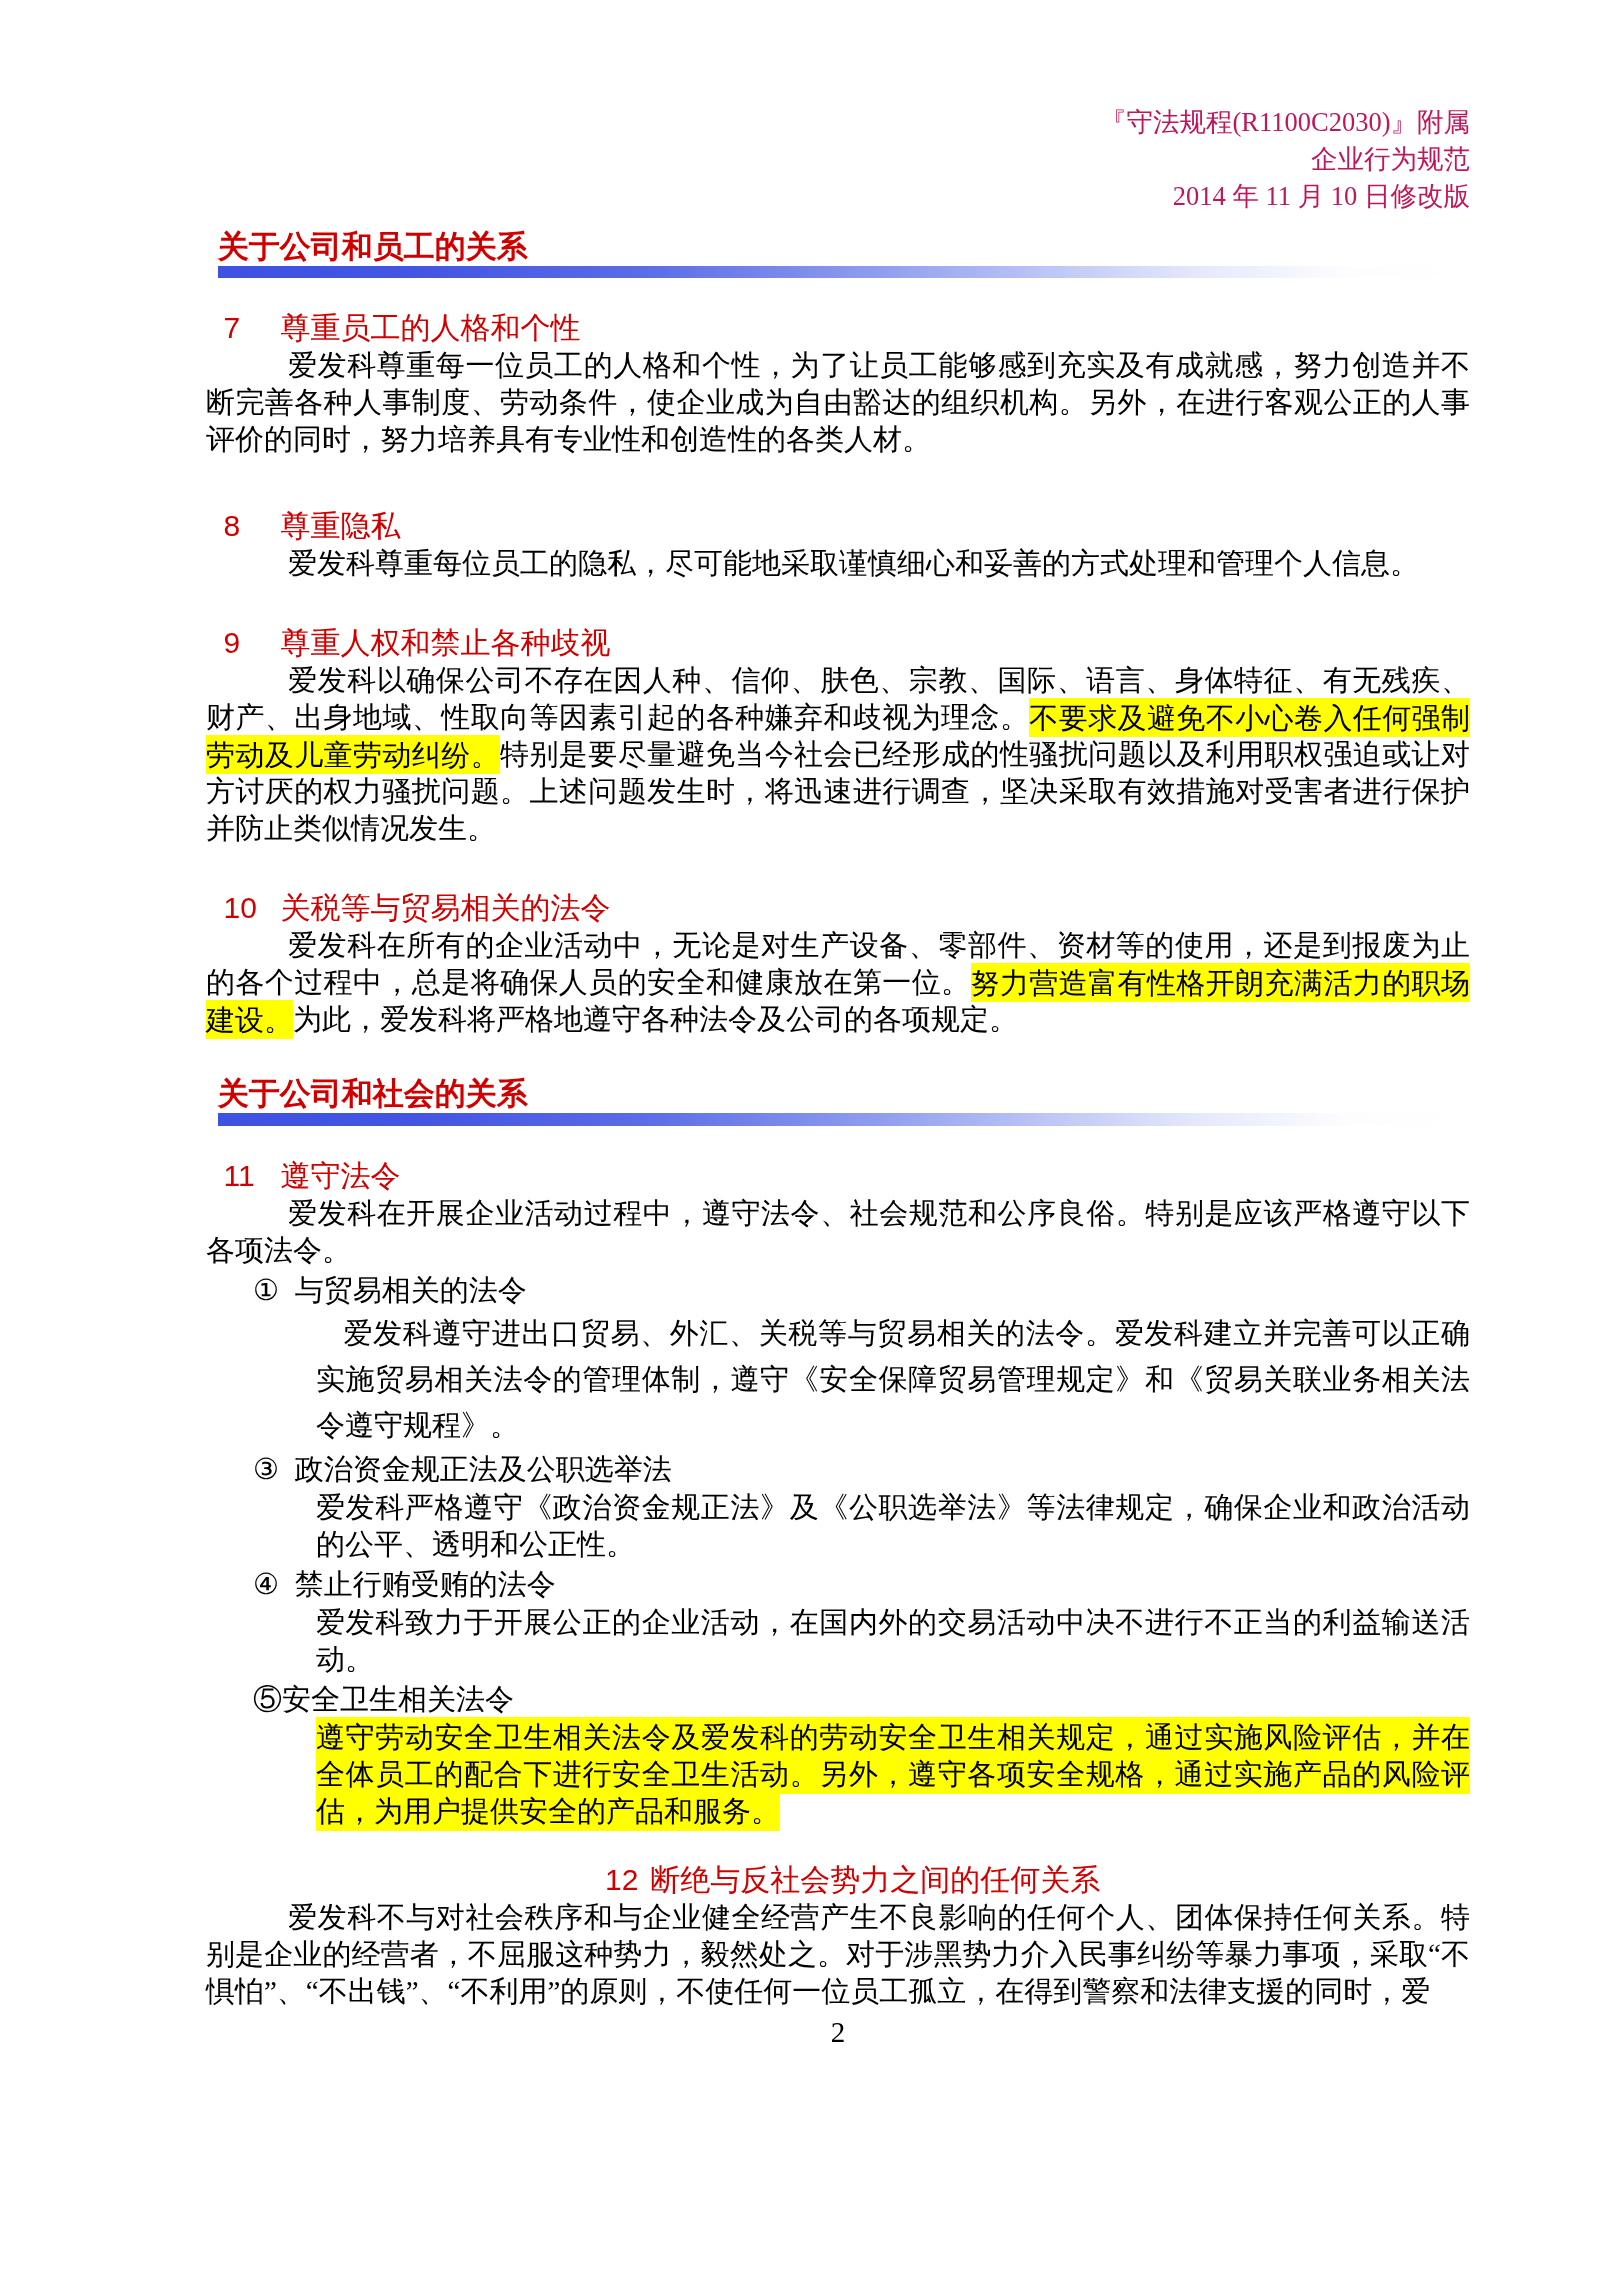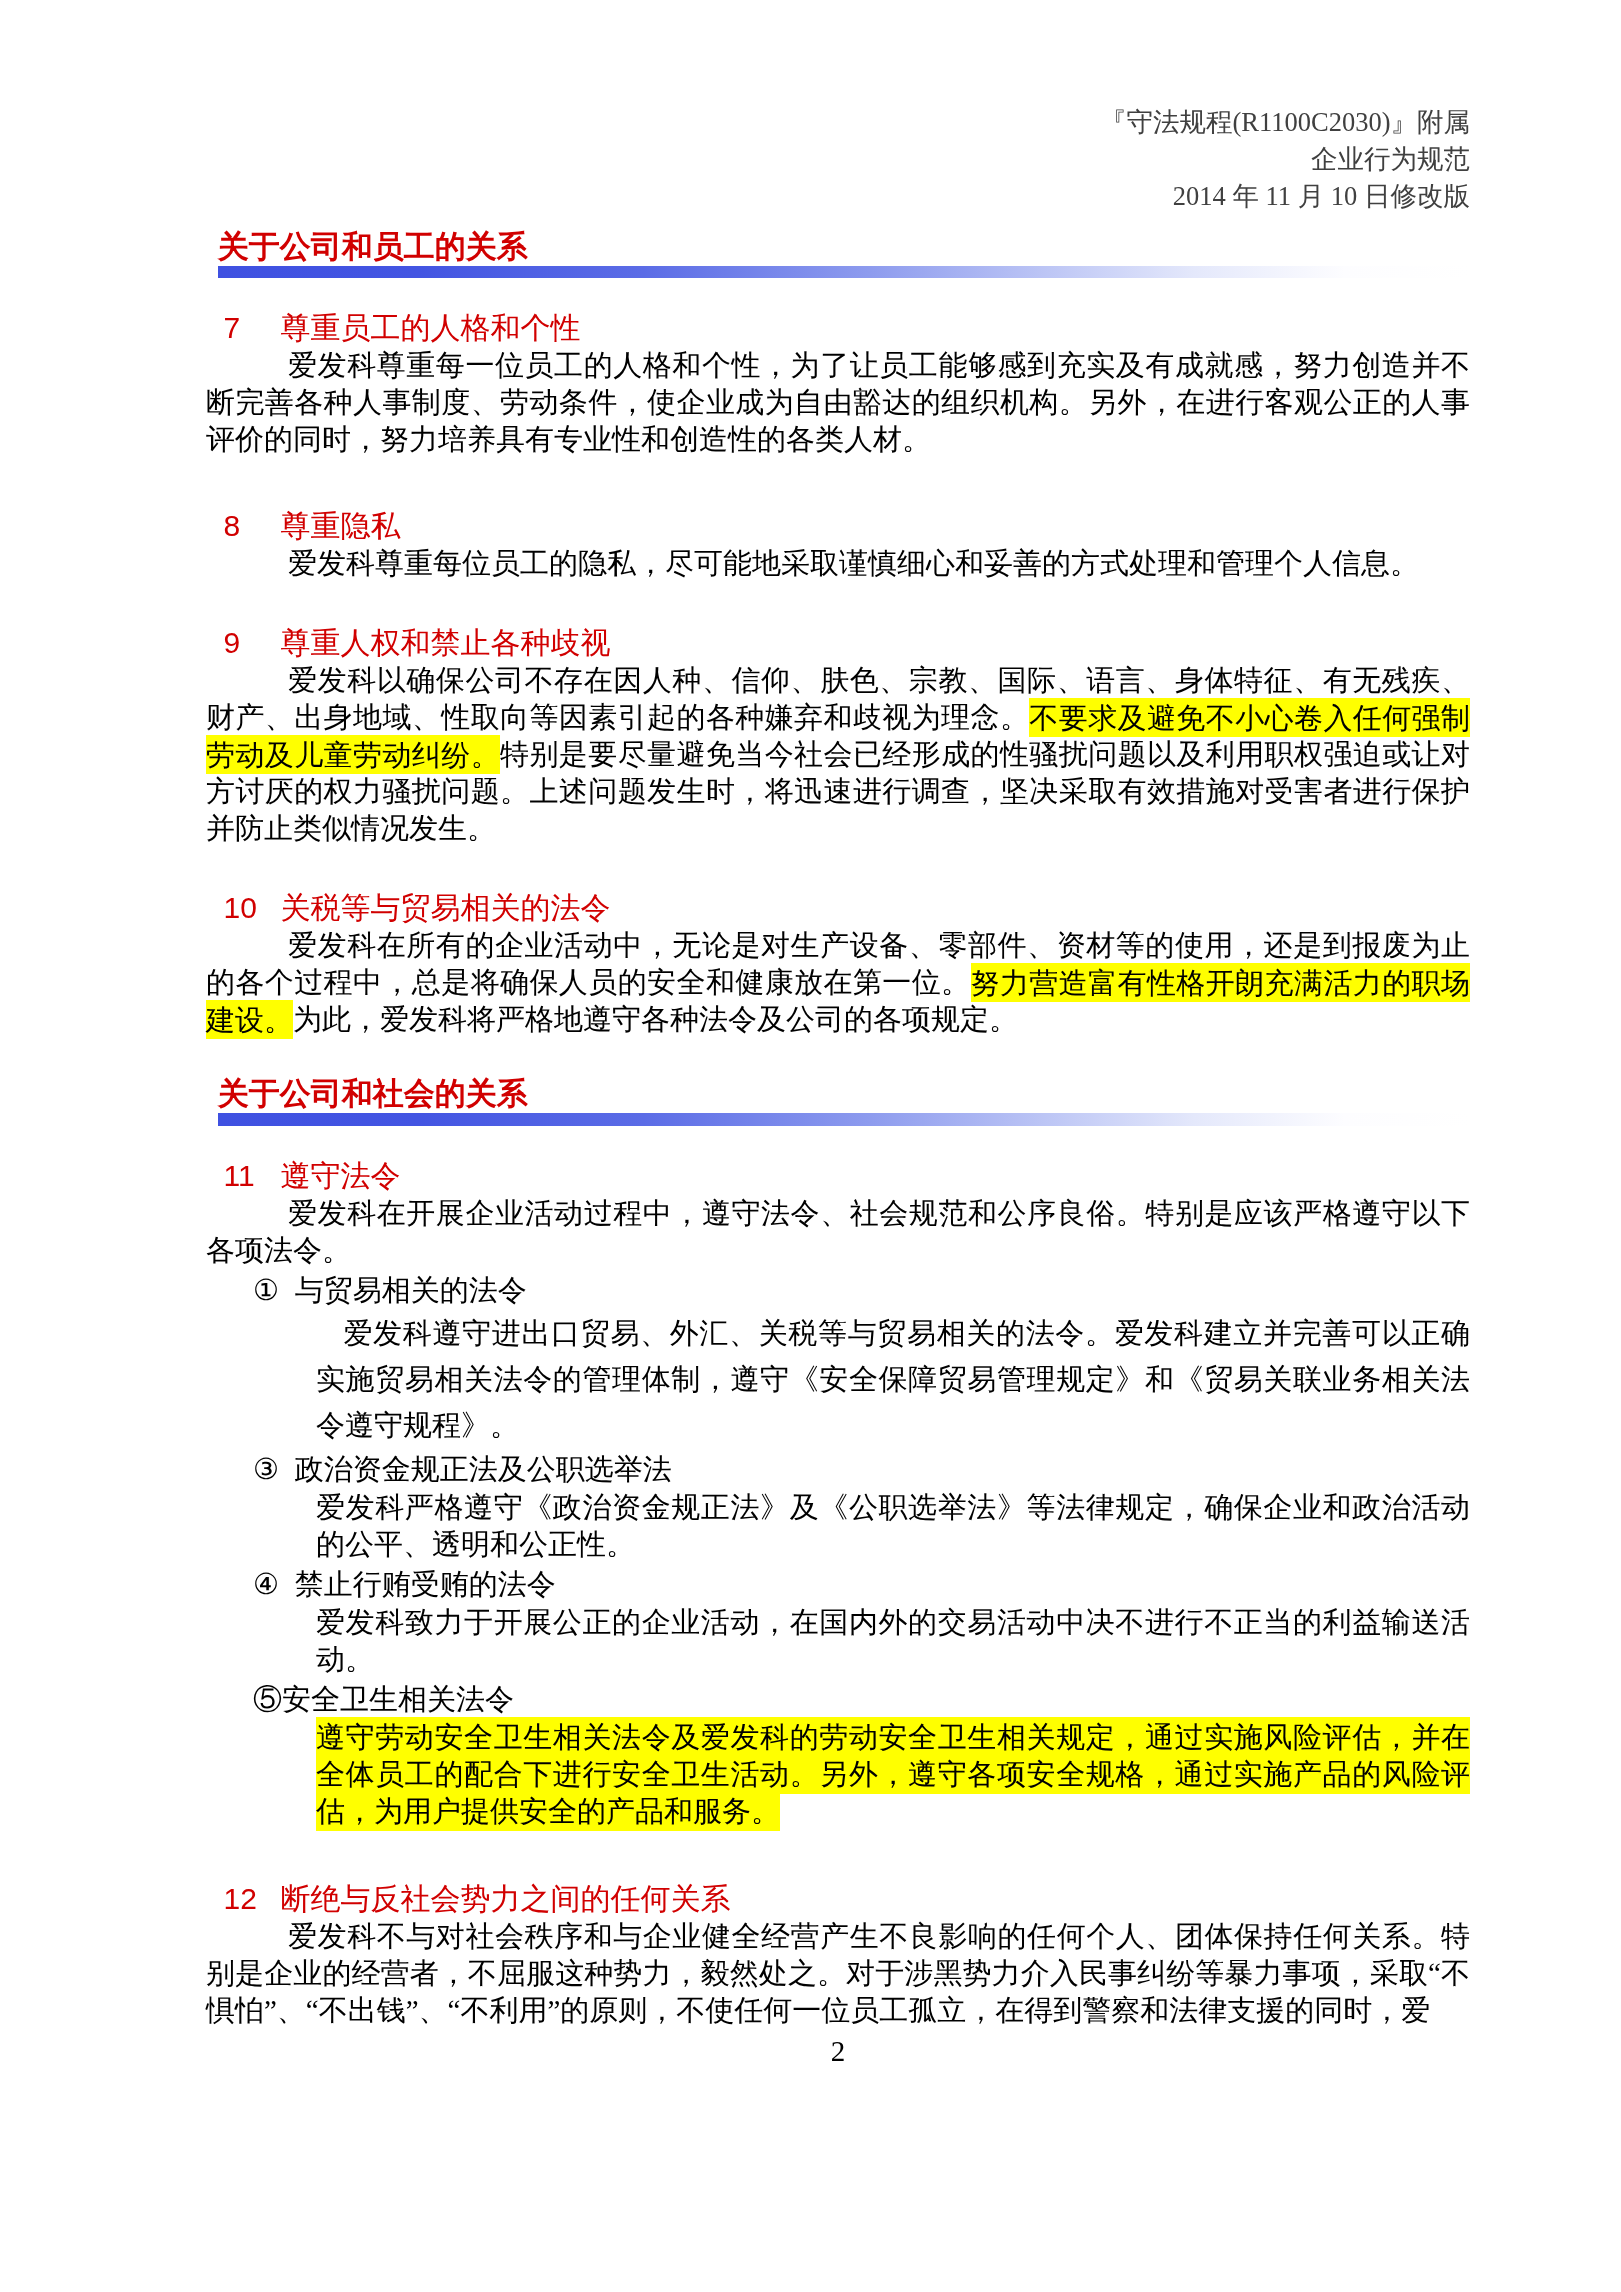--- a/index.html
+++ b/index.html
@@ -5,21 +5,21 @@
   * { margin:0; padding:0; box-sizing:border-box; }
   html,body { background:#e9e9e9; }
   .page {
     width:1621px; height:2293px; background:#ffffff; overflow:hidden;
     font-family:"Liberation Serif","DejaVu Serif",serif; color:#000;
     position:relative; margin:0 auto;
   }
   .content { padding:104px 151px 0 206px; }
 
   
-  .doc-header { text-align:right; font-size:26.5px; line-height:37px; color:#404040; }
+  .doc-header { text-align:right; font-size:26.5px; line-height:37px; color:#be185d; }
 
   
   .band { margin-top:11.8px; }
   .band-title {
     font-family:"Liberation Sans","DejaVu Sans",sans-serif;
     font-weight:bold; color:#d10000; font-size:31px; line-height:39px;
     padding-left:11.8px;
   }
   .band-bar {
     margin-left:11.8px; height:12.7px;
@@ -32,21 +32,21 @@
     font-family:"Liberation Sans","DejaVu Sans",sans-serif;
     font-weight:normal; color:#d10000; font-size:30px; line-height:39px;
     padding-left:17.6px;
   }
   .sec-head .num { display:inline-block; width:57px; }
   .mt-band { margin-top:30px; }
   .mt-s8 { margin-top:48px; }
   .mt-s9 { margin-top:41px; }
   .mt-s10 { margin-top:41px; }
   .mt-s11 { margin-top:30px; }
-  .mt-s12 { margin-top:49px; }
+  .mt-s12 { margin-top:30px;text-align:center; }
 
   
   .body-p {
     font-size:29px; line-height:37px; text-align:justify;
     text-indent:82px; color:#000;
   }
   mark {
     background:#ffff00; color:#000; padding:3.9px 0;
     box-decoration-break:clone; -webkit-box-decoration-break:clone;
   }

